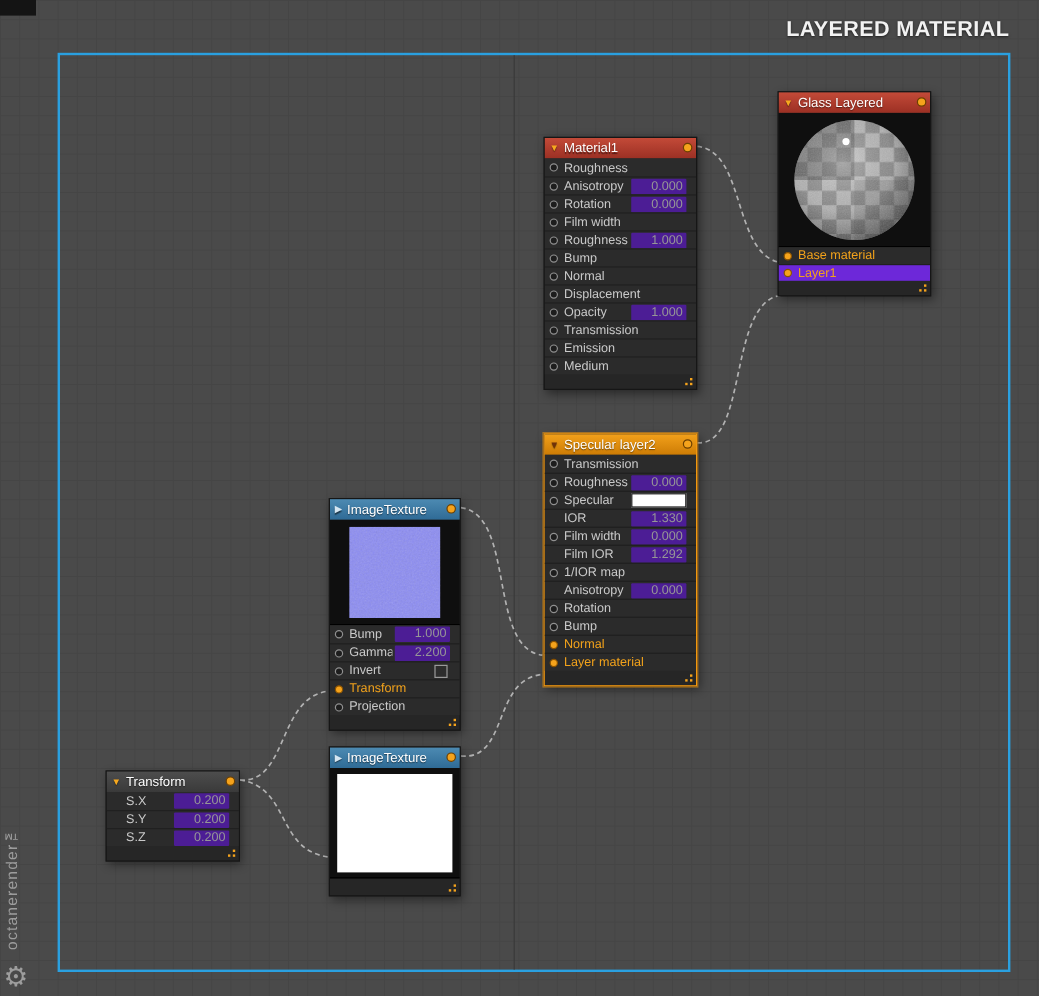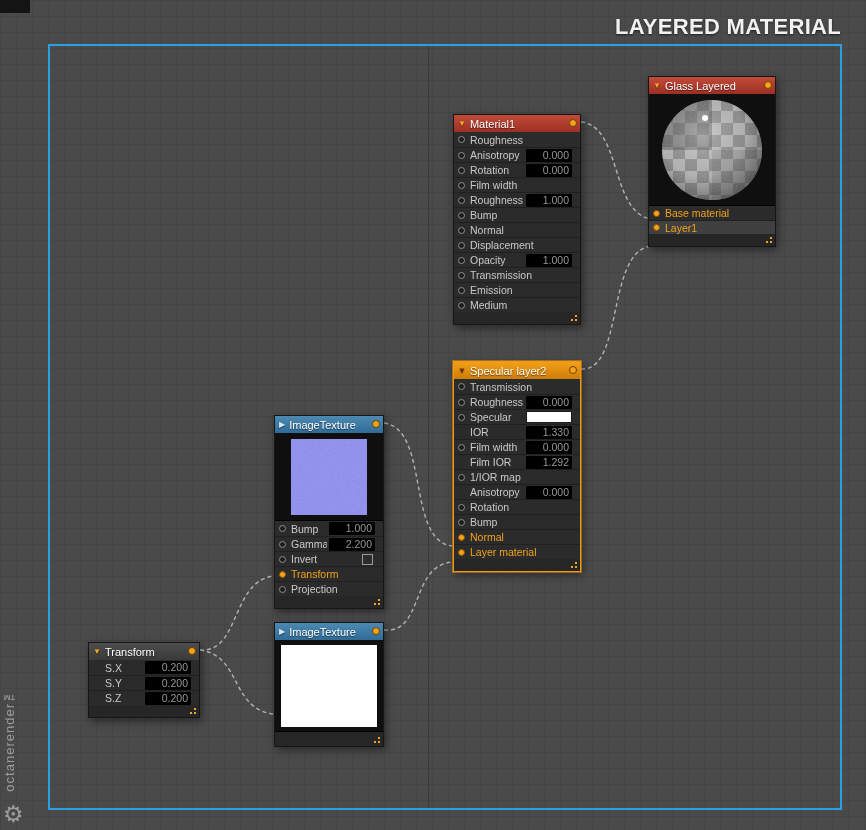--- a/index.html
+++ b/index.html
@@ -4,21 +4,21 @@
 <style>
   *{box-sizing:border-box;margin:0;padding:0}
   html,body{width:866px;height:830px}
   body{position:relative;overflow:hidden;background:#4a4a4a;font-family:"Liberation Sans",sans-serif}
   .grid{position:absolute;inset:0;
     background-image:linear-gradient(#454545 1px,transparent 1px),linear-gradient(90deg,#454545 1px,transparent 1px);
     background-size:16px 16px}
   .frame{position:absolute;left:48px;top:44px;width:794px;height:766px;border:2px solid #2aa0e0}
   .vline{position:absolute;left:428px;top:46px;width:1px;height:762px;background:#3a3a3a}
   .corner{position:absolute;left:0;top:0;width:30px;height:13px;background:#141414}
-  .page-title{position:absolute;top:14px;right:25px;font-size:22px;font-weight:bold;color:#f2f2f2;
+  .page-title{position:absolute;top:14px;right:25px;font-size:18px;font-weight:bold;color:#f2f2f2;
     letter-spacing:.3px;text-shadow:0 1px 2px rgba(0,0,0,.6)}
   .watermark{position:absolute;left:2px;bottom:38px;writing-mode:vertical-rl;transform:rotate(180deg);
     font-size:13px;color:#9d9d9d;letter-spacing:1px}
   .gear{position:absolute;left:3px;bottom:4px;font-size:23px;line-height:1;color:#9d9d9d}
   .wires{position:absolute;left:0;top:0;pointer-events:none}
   .wire{fill:none;stroke:#c4c4c4;stroke-width:1.4;stroke-dasharray:4 3;opacity:.85}
 
   .node{position:absolute;background:#262626;border:1px solid #161616;box-shadow:2px 3px 8px rgba(0,0,0,.45)}
   .node.selected{border-color:#f2980f;box-shadow:0 0 0 1px rgba(242,152,15,.55),2px 3px 8px rgba(0,0,0,.45)}
   .hdr{height:17px;display:flex;align-items:center;gap:4px;padding:0 16px 0 4px;position:relative;
@@ -29,28 +29,28 @@
   .hdr-gray{background:linear-gradient(#4d4d4d,#3a3a3a)}
   .tri{font-size:8px;line-height:1}
   .tri-orange{color:#f6a81f}.tri-dark{color:#703209}.tri-light{color:#d5e6f2}
   .outdot{position:absolute;right:3px;top:4px;width:8px;height:8px;border-radius:50%;
     background:#f5a31c;border:1px solid #6d4000}
   .preview{background:#0f0f0f;display:flex;align-items:center;justify-content:center;border-bottom:1px solid #000}
   .whiteimg{background:#ffffff;width:96px;height:82px}
   .row{position:relative;height:15px;display:flex;align-items:center;padding:0 8px 0 4px;
     background:#2b2b2b;border-top:1px solid #202020;font-size:10.5px}
   .row:first-child{border-top:none}
-  .row.hl{background:#404040}
+  .row.hl{background:#6d28d9}
   .rows-tall .row{height:14px}
   .pin{width:7px;height:7px;border-radius:50%;border:1px solid #909090;background:#1d1d1d;margin-right:5px;flex:none}
   .pin.connected{background:#f5a31c;border-color:#8a5200}
   .pin.hidden{visibility:hidden}
   .rowlabel{color:#c9c9c9;flex:1;white-space:nowrap;overflow:hidden}
   .rowlabel.orange{color:#f2a21b}
-  .value{flex:none;width:46px;height:13px;line-height:13px;background:#000000;color:#969696;
+  .value{flex:none;width:46px;height:13px;line-height:13px;background:#4c1d95;color:#969696;
     text-align:right;padding:0 3px;margin-left:2px;border-radius:1px}
   .swatch{flex:none;width:46px;height:12px;border:1px solid #1a1a1a}
   .checkbox{flex:none;width:11px;height:11px;background:#2d2d2d;border:1px solid #9a9a9a;margin-right:2px}
   .gripbar{height:12px;position:relative}
   .grip{position:absolute;right:3px;bottom:3px;width:8px;height:8px}
   .grip::before{content:"";position:absolute;right:0;bottom:0;width:2px;height:2px;background:#f5a31c;
     box-shadow:-4px 0 0 #f5a31c,0 -4px 0 #f5a31c}
 </style>
 </head>
 <body>

